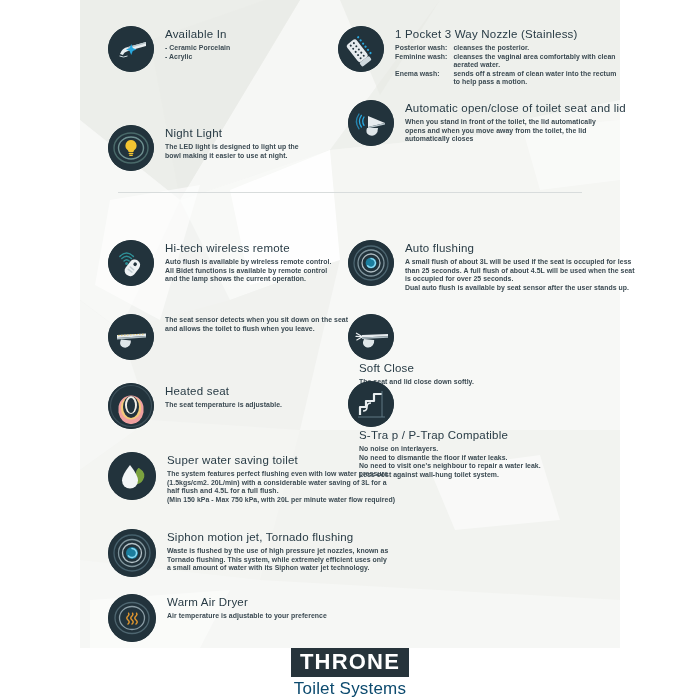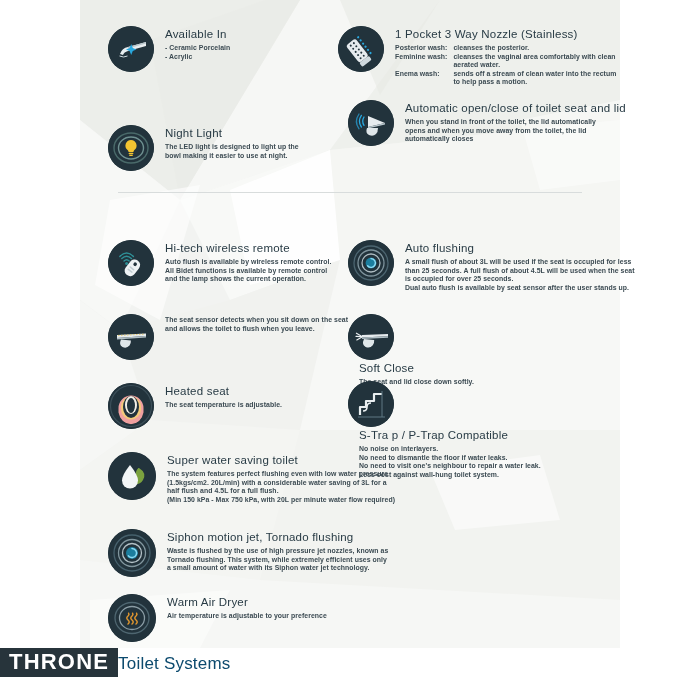--- a/index.html
+++ b/index.html
@@ -63,21 +63,21 @@
   
   .divider{
     position:absolute;
     left:118px;top:192px;width:464px;height:1px;
     background:#d8dcdc;
   }
 
   
   .footer{
     position:absolute;left:0;top:648px;width:700px;
-    display:flex;flex-direction:row;align-items:center;
+    display:flex;flex-direction:column;align-items:center;
   }
   .logo-block{
     background:#27343b;
     padding:3px 9px 4px 9px;
     display:inline-block;
   }
   .logo-word{
     color:#ffffff;
     font-size:22px;
     font-weight:bold;

